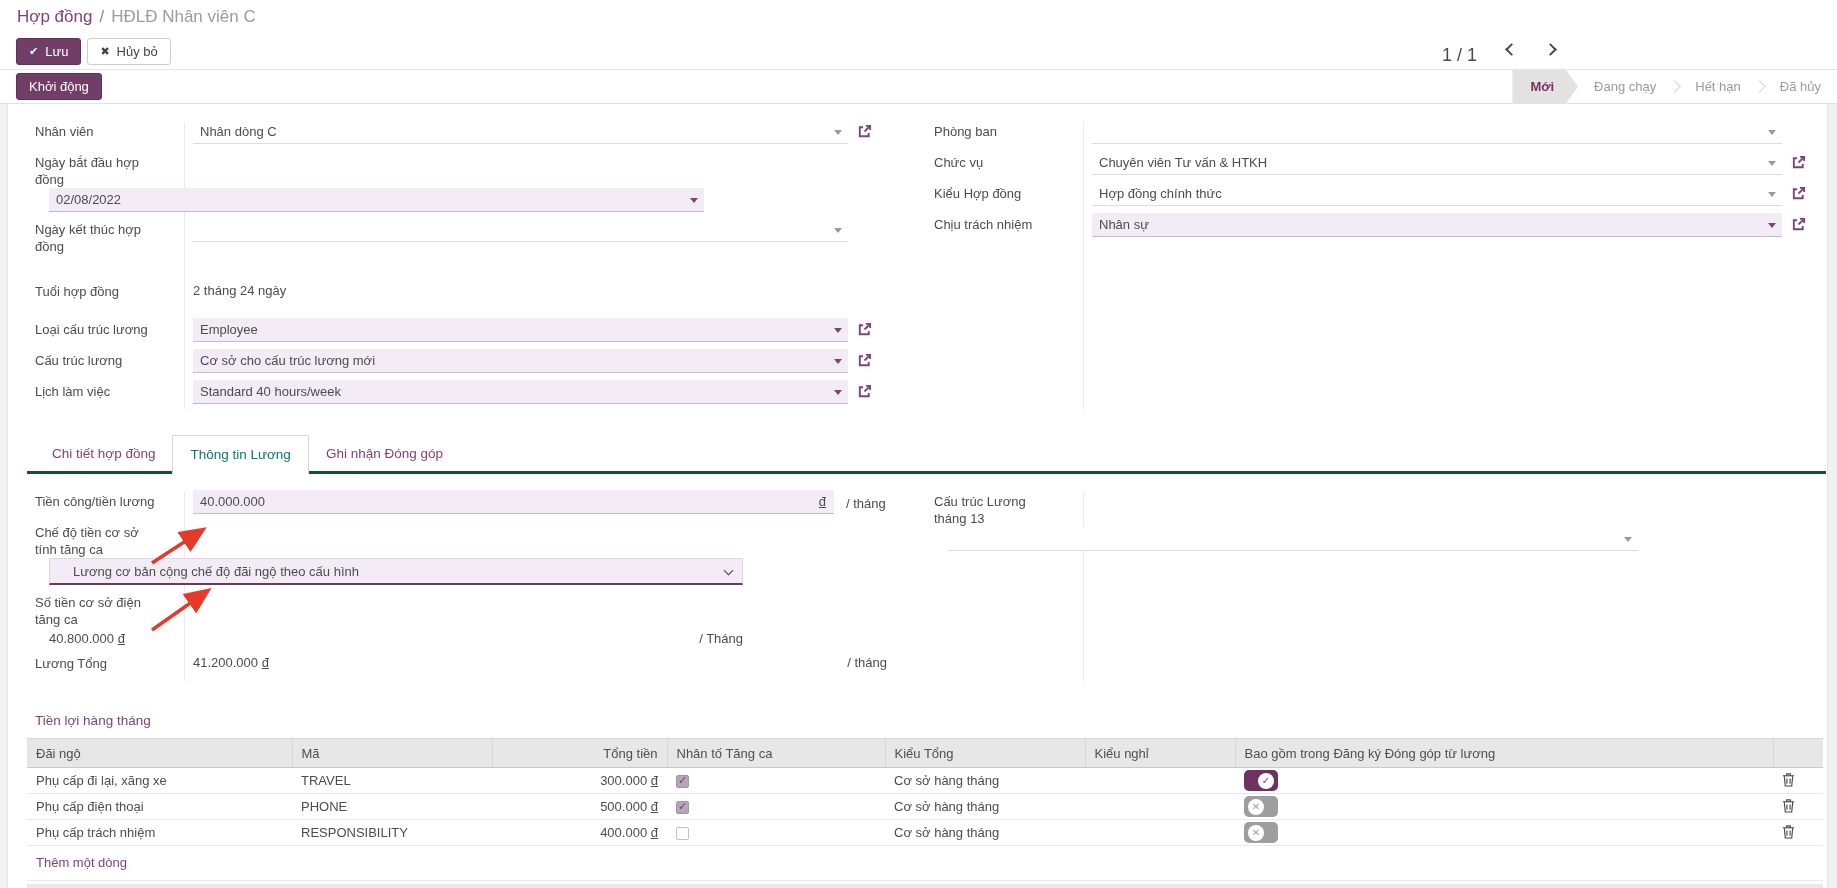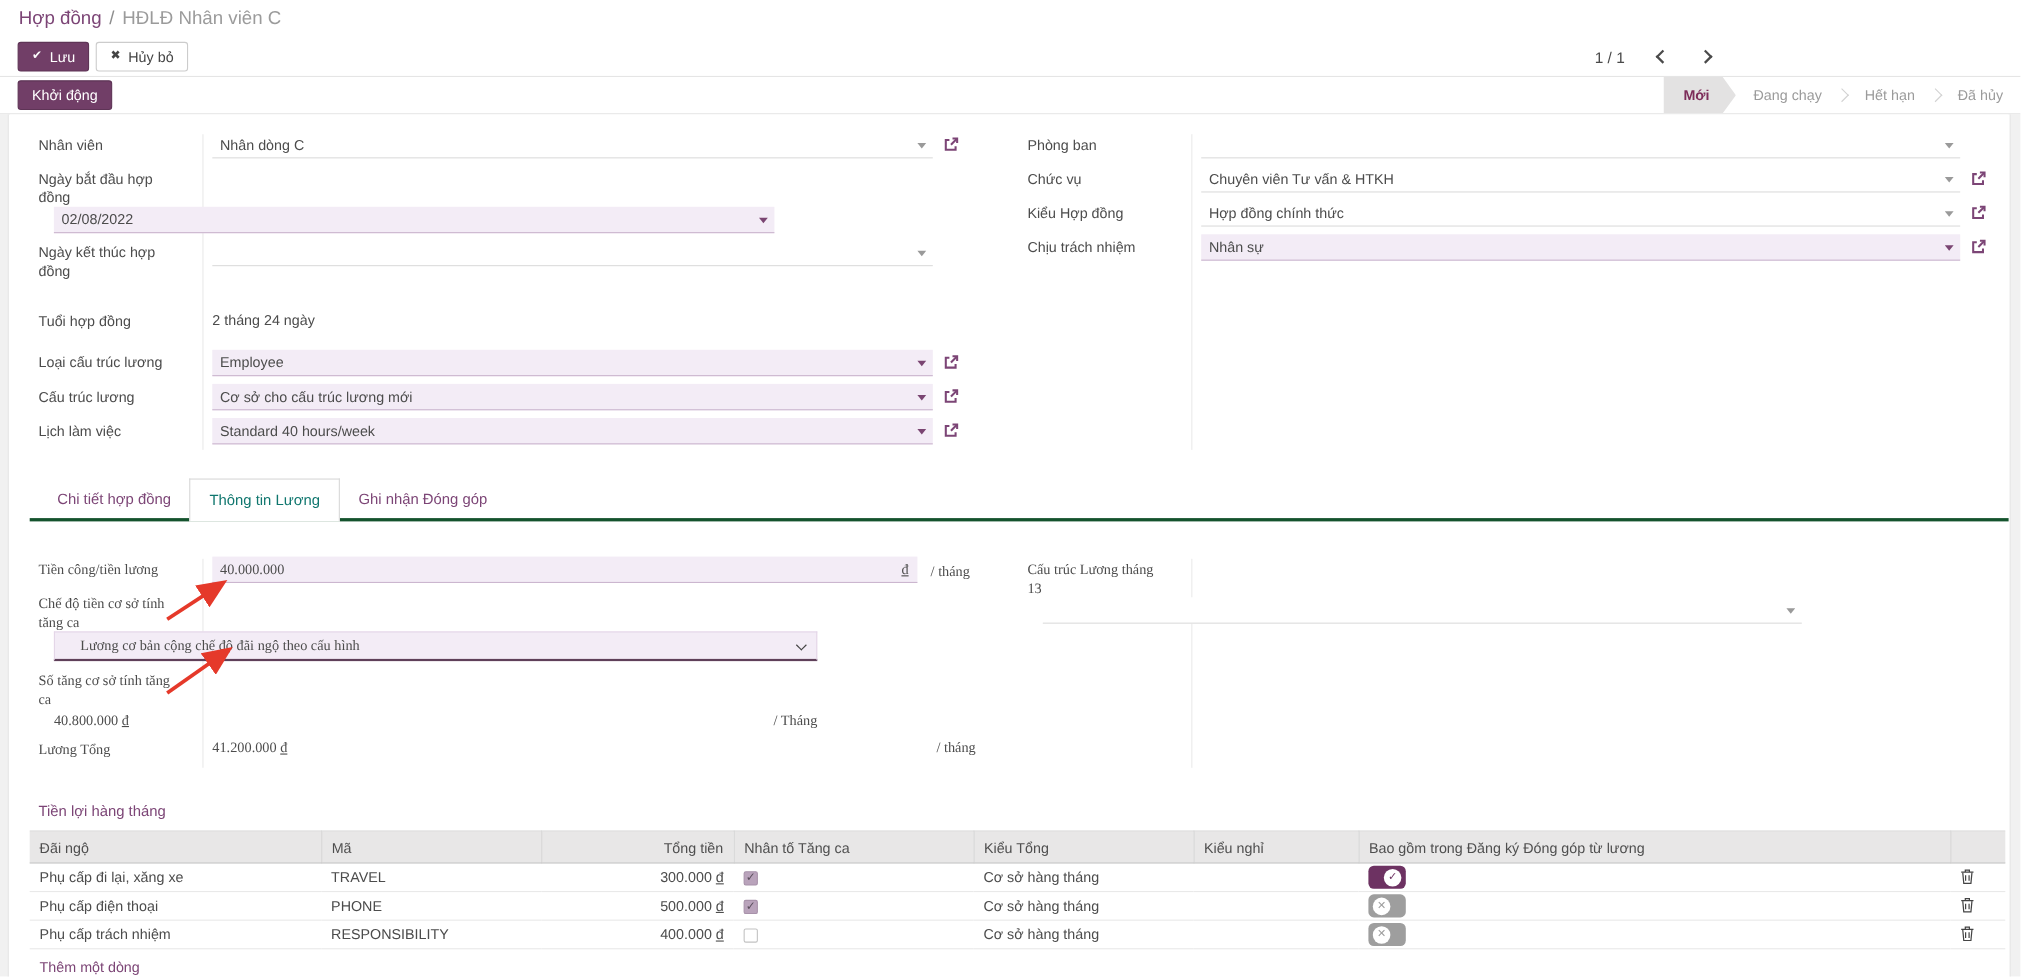--- a/index.html
+++ b/index.html
@@ -11,21 +11,21 @@
   .crumb-link { color:#7c4576; font-size:17px; cursor:pointer; }
   .crumb-sep  { color:#8d8d8d; font-size:17px; margin:0 7px; }
   .crumb-cur  { color:#9b9b9b; font-size:17px; }
 
   
   .toolbar { position:absolute; top:33px; left:0; right:0; height:37px; border-bottom:1px solid #e5e5e5; display:flex; align-items:center; padding-left:16px; background:#fff; }
   .btn { font-size:13px; padding:5px 12px; border-radius:3px; border:1px solid transparent; display:inline-flex; gap:7px; align-items:center; cursor:pointer; line-height:15px; }
   .btn-primary { background:#713e67; border-color:#5e3456; color:#fff; }
   .btn-default { background:#fff; border-color:#ccc; color:#444; margin-left:6px; }
   .btn .ic { font-size:11px; }
-  .pager { position:absolute; right:282px; top:0; height:37px; display:flex; align-items:center; gap:30px; color:#4a4a4a; font-size:14px; }
+  .pager { position:absolute; right:282px; top:12px; height:37px; display:flex; gap:30px; color:#4a4a4a; font-size:18px; }
   .chev { width:9px; height:9px; border-top:2px solid #4a4a4a; border-right:2px solid #4a4a4a; display:inline-block; cursor:pointer; }
   .chev.left  { transform:rotate(-135deg); }
   .chev.right { transform:rotate(45deg); }
 
   
   .statusbar { position:absolute; top:70px; left:0; right:0; height:34px; border-bottom:1px solid #e2e2e2; background:#fff; display:flex; align-items:center; padding-left:16px; }
   .steps { margin-left:auto; display:flex; align-items:stretch; height:100%; }
   .step { display:flex; align-items:center; padding:0 16px; color:#9b9b9b; font-size:13px; cursor:pointer; }
   .step.active { background:#e3e2e2; color:#7d2d5a; font-weight:bold;
       padding:0 24px 0 18px;
@@ -54,21 +54,21 @@
   .caret.purple { border-top-color:#7a4572; }
   .extlink { margin-left:9px; margin-top:4px; color:#7c4576; cursor:pointer; flex:none; }
   .readonly { padding-top:3px; }
 
   
   .tabs { border-bottom:3px solid #14532d; margin-top:24px; padding-left:8px; display:flex; height:39px; }
   .tab { padding:11px 17px 0 17px; color:#7c4576; cursor:pointer; font-size:13.5px; height:39px; }
   .tab.active { background:#fff; border:1px solid #d8d8d8; border-bottom:1px solid #fff; color:#0f766e; margin-bottom:-1px; }
 
   
-  .salary { margin-top:32px;font-family:Liberation Serif, serif; }
+  .salary { margin-top:16px; }
   .wagebox { display:flex; align-items:center; }
   .field.wage { width:641px; justify-content:space-between; padding-right:8px; }
   .unit { margin-left:12px; padding-top:3px; color:#4c4c4c; white-space:nowrap; }
   .dcur { text-decoration:underline; cursor:pointer; }
   .select { width:694px; height:27px; background:#f3ecf6; border:1px solid #e4d6e8; border-bottom:2px solid #5f4059; display:flex; align-items:center; padding:0 26px 0 23px; position:relative; cursor:pointer; }
   .vchev { position:absolute; right:10px; top:8px; width:7px; height:7px; border-right:1.7px solid #444; border-bottom:1.7px solid #444; transform:rotate(45deg); }
   .flexline { display:flex; justify-content:space-between; width:694px; padding-top:3px; }
 
   
   .secheading { color:#7c4576; font-size:13.5px; margin:30px 0 10px 8px; }
@@ -336,21 +336,21 @@
           <div class="flabel">Chế độ tiền cơ sở tính tăng ca</div>
           <div class="fval">
             <div class="select">
               <span>Lương cơ bản cộng chế độ đãi ngộ theo cấu hình</span>
               <span class="vchev"></span>
             </div>
           </div>
         </div>
 
         <div class="frow tall">
-          <div class="flabel">Số tăng cơ sở tính tăng ca</div>
+          <div class="flabel">Số tiền cơ sở điện tăng ca</div>
           <div class="fval">
             <div class="flexline">
               <span>
                 <span>40.800.000</span> <span class="dcur">đ</span>
               </span>
               <span>/ Tháng</span>
             </div>
           </div>
         </div>
 

